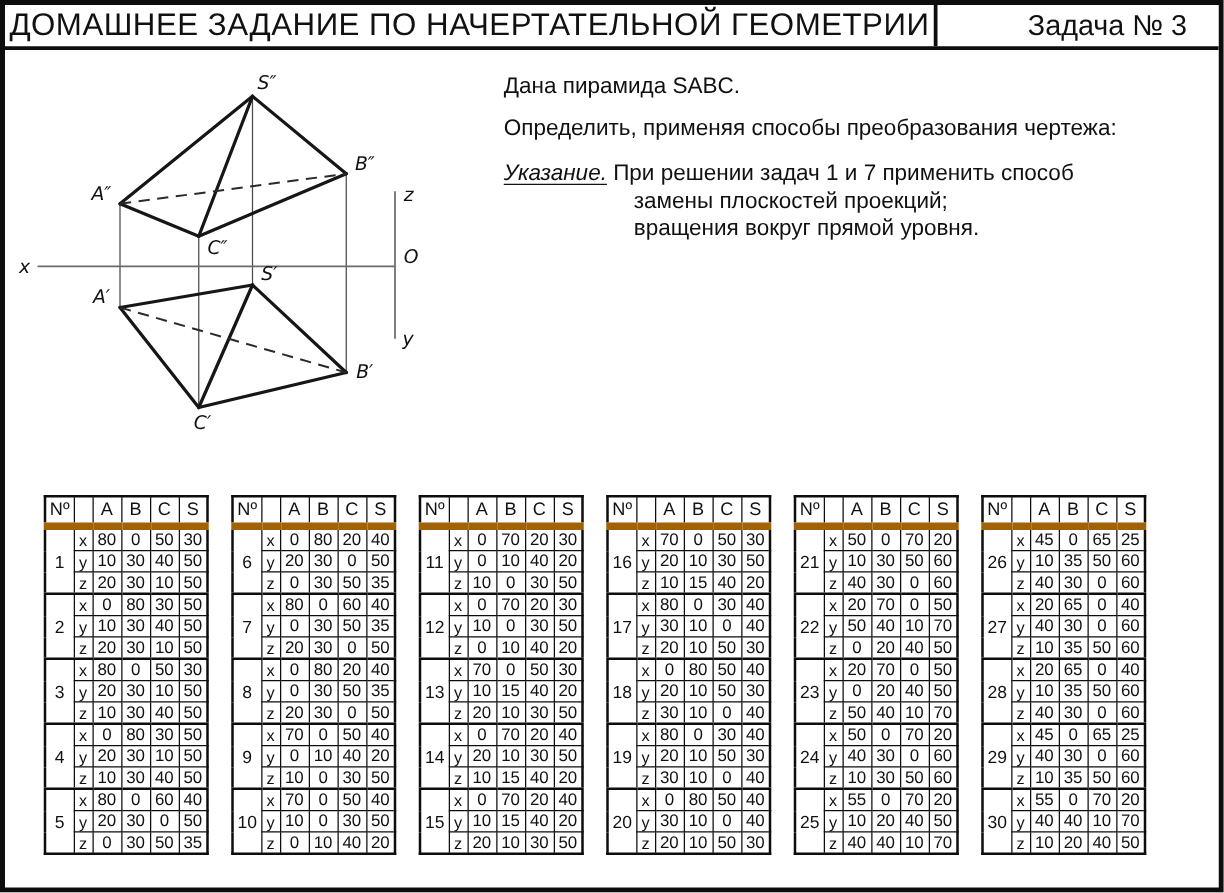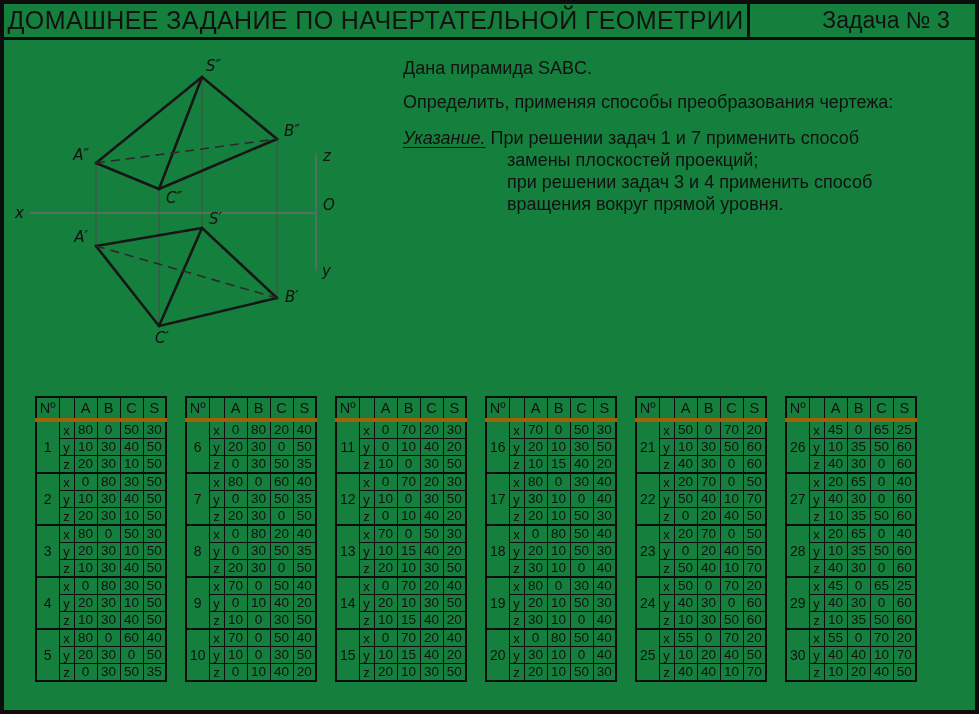--- a/index.html
+++ b/index.html
@@ -1,18 +1,18 @@
 <!DOCTYPE html>
 <html><head>
 <meta charset="utf-8">
 <style>
   html,body { margin:0; padding:0; background:#e8e8e8; }
   .page {
     position:relative; width:979px; height:714px; box-sizing:border-box;
-    background:#15803d; border:4px solid #0d0d0d; overflow:hidden;
+    background:#ffffff; border:4px solid #0d0d0d; overflow:hidden;
     font-family:"Liberation Sans", sans-serif; color:#111;
   }
   
   .titlebar { display:flex; height:33px; border-bottom:3px solid #0d0d0d; }
   .title-main {
     flex:1; display:flex; align-items:center; justify-content:center;
     font-size:25px; letter-spacing:.4px; border-right:3px solid #0d0d0d;
     white-space:nowrap; overflow:hidden;
   }
   .title-task { width:178px; display:flex; align-items:center; justify-content:center; font-size:23px;margin-left:47px; }
@@ -34,21 +34,21 @@
   .note-label { text-decoration:underline; text-underline-offset:3px;font-style:italic; }
   .note .cont { padding-left:104px; }
 
   
   .tables { position:absolute; left:31px; top:356px; display:flex; gap:18px; }
   table.vt { border-collapse:collapse; border:2px solid #0d0d0d; }
   .vt th, .vt td {
     border:1px solid #0d0d0d; text-align:center; vertical-align:middle;
     padding:0; height:16px; line-height:1; font-size:13.5px; font-weight:400;
   }
-  .vt thead th { height:20px; font-size:14.5px; border-bottom:4px solid #a16207;margin-left:26px; }
+  .vt thead th { height:20px; font-size:14.5px; border-bottom:6px solid #a16207;margin-left:26px; }
   .vt tr.grp td { border-top:2px solid #0d0d0d; }
   .vt td.no { font-size:14px; }
   .vt td.ax { font-size:13px; }
 </style>
 </head>
 <body>
 
 <div class="page">
 
   <div class="titlebar">
@@ -95,21 +95,20 @@
       <text class="lbl" x="319" y="170" text-anchor="start">O</text>
       <text class="lbl" x="318" y="236" text-anchor="start">y</text>
     </svg>
 
     <div class="textblock">
       <div class="para">Дана пирамида SABC.</div>
       <div>Определить, применяя способы преобразования чертежа:</div>
       <div class="note">
         <div><span class="note-label">Указание.</span> <span>При решении задач 1 и 7 применить способ</span></div>
         <div class="cont">замены плоскостей проекций;</div>
-        <div class="cont">при решении задач 3 и 4 применить способ</div>
         <div class="cont">вращения вокруг прямой уровня.</div>
       </div>
     </div>
 
     <div class="tables">
         <table class="vt">
           <colgroup>
             <col style="width: 23px;">
             <col style="width: 15px;">
             <col style="width: 23px;">

